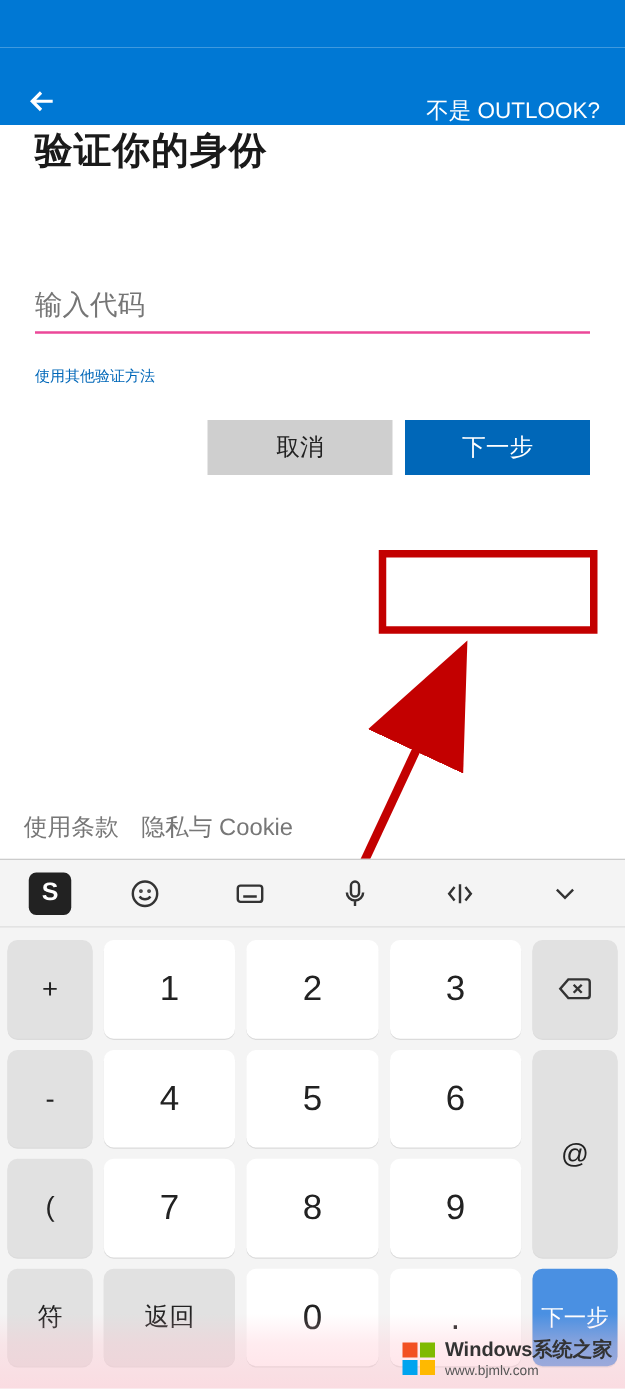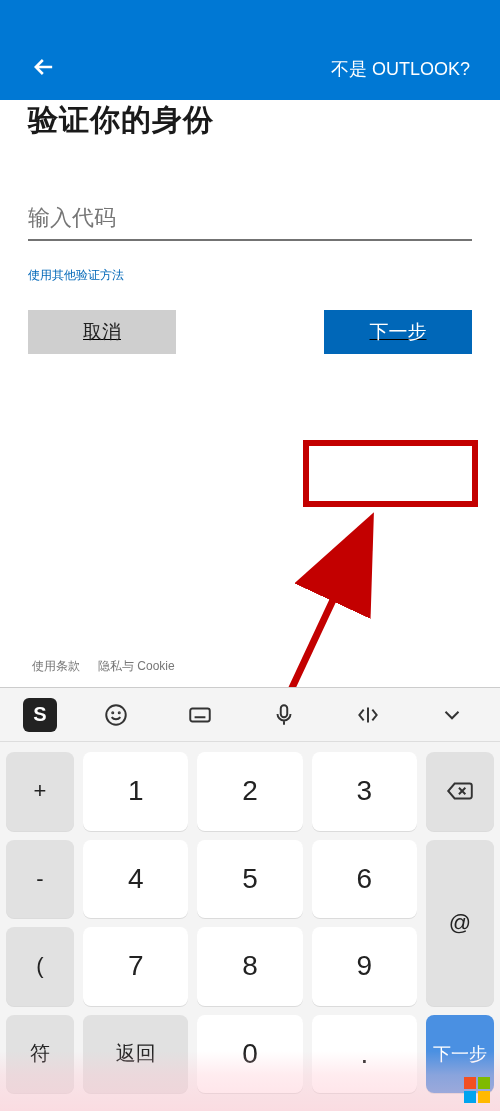--- a/index.html
+++ b/index.html
@@ -1,42 +1,42 @@
 <!DOCTYPE html>
 <html><head>
   <meta charset="utf-8">
   <style>
     * { margin: 0; padding: 0; box-sizing: border-box; font-family: -apple-system, "Segoe UI", "Microsoft YaHei", sans-serif; }
     body { width: 500px; height: 1111px; background: #fff; position: relative; overflow: hidden; }
     
     .status-bar { height: 38px; background: #0078d4; }
     
-    .app-header { height: 62px; background: #0078d4; display: flex; align-items: center; justify-content: space-between; padding: 0 30px; }
+    .app-header { height: 62px; background: #0078d4; display: flex; align-items: flex-end; justify-content: space-between; padding: 0 20px; }
     .back-arrow { color: #fff; cursor: pointer; }
     .back-arrow svg { width: 28px; height: 28px; stroke: #fff; stroke-width: 2.2; fill: none; }
     .header-link { color: #fff; font-size: 18px; }
     
     .content { padding: 0 28px; }
     .page-title { font-size: 30px; font-weight: 600; color: #1a1a1a; letter-spacing: 1px; }
     
-    .code-input { width: 100%; margin-top: 58px; border: none; border-bottom: 2px solid #737373; font-size: 22px; padding: 6px 0 8px 0; outline: none; color: #4d7c0f; background: transparent; }
+    .code-input { width: 100%; margin-top: 84px; border: none; border-bottom: 2px solid #ec4899; font-size: 22px; padding: 6px 0 8px 0; outline: none; color: #4d7c0f; background: transparent; }
     .code-input::placeholder { color: #767676; }
     
     .alt-link { display: inline-block; margin-top: 26px; color: #0067b8; font-size: 12px; }
     
-    .button-row { display: flex; justify-content: space-between; gap: 10px; margin-top: 26px; text-decoration: underline; }
+    .button-row { display: flex; justify-content: flex-end; gap: 10px; margin-top: 26px; }
     .btn { width: 148px; height: 44px; display: flex; align-items: center; justify-content: center; font-size: 19px; cursor: pointer; border: none; }
     .btn-cancel { background: #cfcfcf; color: #222; }
     .btn-next { background: #0067b8; color: #fff; }
     
     .highlight-box { position: absolute; border: 6px solid #c30000; left: 303px; top: 440px; width: 175px; height: 67px; pointer-events: none; }
     
     .annotation-arrow { position: absolute; left: 150px; top: 470px; width: 260px; height: 500px; pointer-events: none; }
     
-    .footer-links { position: absolute; bottom: 436px; left: 32px; display: flex; gap: 18px; font-size: 12px; color: #777; align-items: flex-end; }
+    .footer-links { position: absolute; bottom: 436px; left: 19px; display: flex; gap: 18px; font-size: 19px; color: #777; align-items: flex-end; }
     
     .keyboard { position: absolute; bottom: 0; left: 0; width: 500px; height: 424px; background: #f4f4f4; border-top: 1px solid #ccc; display: flex; flex-direction: column; }
     
     .kb-toolbar { height: 54px; display: flex; align-items: center; justify-content: space-around; border-bottom: 1px solid #ddd; padding: 0 6px; }
     .kb-tool { width: 50px; height: 40px; display: flex; align-items: center; justify-content: center; color: #333; cursor: pointer; }
     .kb-tool svg { width: 26px; height: 26px; stroke: #333; fill: none; stroke-width: 1.8; }
     .kb-tool.sogou { background: #222; color: #fff; border-radius: 6px; width: 34px; height: 34px; font-weight: 700; font-size: 20px; }
     
     .kb-grid { flex: 1; display: grid; grid-template-columns: 68px 1fr 1fr 1fr 68px; grid-template-rows: repeat(4, 1fr); padding: 10px 6px 18px 6px; gap: 9px; }
     .key { background: #fff; border-radius: 8px; display: flex; flex-direction: column; align-items: center; justify-content: center; font-size: 28px; color: #222; cursor: pointer; box-shadow: 0 1px 0 rgba(0,0,0,0.1); position: relative; }
@@ -163,13 +163,17 @@
 </div>
 
 <div class="watermark-band"></div>
 <div class="watermark">
   <div class="win-logo">
       <span></span>
       <span></span>
       <span></span>
       <span></span>
     </div>
+  <div>
+    <div style="font-weight:600">Windows系统之家</div>
+    <div style="font-size:11px;color:#555">www.bjmlv.com</div>
+  </div>
 </div>
 
 </body></html>

